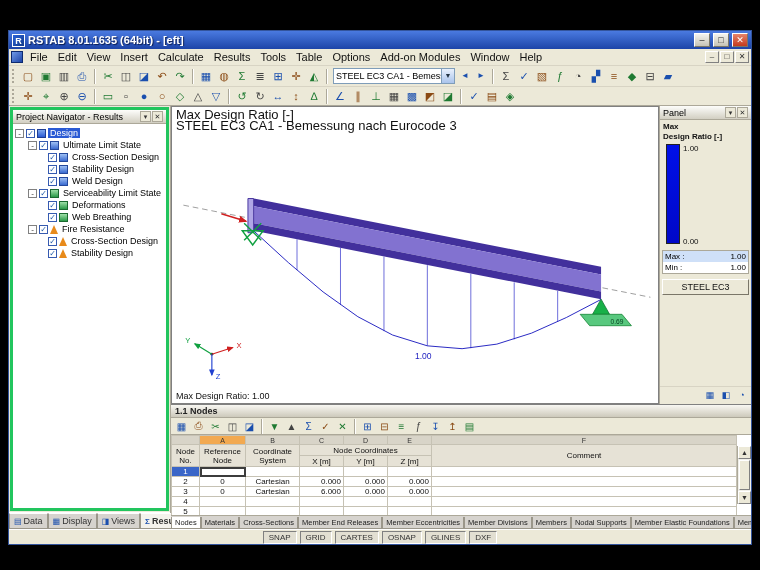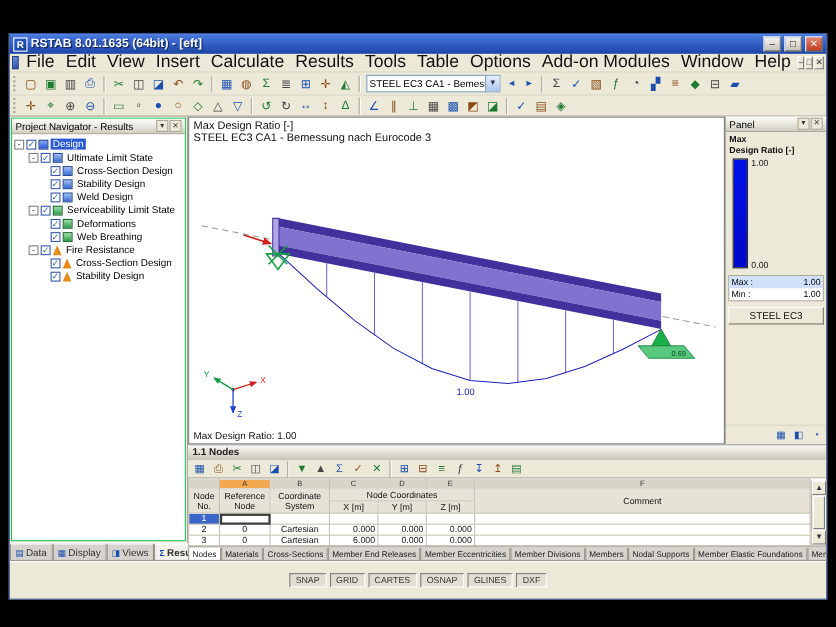--- a/index.html
+++ b/index.html
@@ -18,21 +18,21 @@
   .winbtn { width:16px; height:14px; font-size:9px; line-height:12px; text-align:center;
             background:linear-gradient(180deg,#f4f3ee,#c6c3b6); border:1px solid #fff;
             border-right-color:#7a7668; border-bottom-color:#7a7668; color:#222; }
   .winbtn.close { background:linear-gradient(180deg,#e8846a,#c33b1e); color:#fff; }
 
   
   .menubar { height:17px; background:#ece9d8; display:flex; align-items:center;
              border-bottom:1px solid #d8d4c4; padding:0 2px; flex:0 0 auto; }
   .doc-icon { width:12px; height:12px; background:linear-gradient(135deg,#6f9ae8,#1c44a8);
               border:1px solid #0c2a70; margin-right:2px; }
-  .menu-item { font-size:16px; padding:1px 5px; color:#111; white-space:nowrap; }
+  .menu-item { font-size:11px; padding:1px 5px; color:#111; white-space:nowrap; }
   .menu-spacer { flex:1; }
   .mdibtn { width:14px; height:12px; font-size:8px; line-height:10px; text-align:center;
             background:#ece9d8; border:1px solid #fff; border-right-color:#808080; border-bottom-color:#808080; color:#333; margin-left:1px; }
 
   
   .toolbar { background:#ece9d8; display:flex; align-items:center; padding:0 2px; flex:0 0 auto; }
   .tb1 { height:21px; border-bottom:1px solid #d8d4c4; }
   .tb2 { height:19px; border-bottom:1px solid #aca899; }
   .grip { width:4px; height:14px; border-left:2px dotted #aca899; margin:0 3px 0 1px; }
   .tbi { width:18px; height:17px; display:flex; align-items:center; justify-content:center;
@@ -44,21 +44,21 @@
   .combo { width:122px; height:16px; background:#fff; border:1px solid #7f9db9;
            display:flex; align-items:center; font-size:9px; margin:0 2px; }
   .combo-text { flex:1; padding:0 2px; white-space:nowrap; overflow:hidden; }
   .combo-arrow { width:13px; height:14px; background:linear-gradient(180deg,#e8f0fc,#aac4ec);
                  font-size:7px; text-align:center; line-height:14px; color:#234; border-left:1px solid #7f9db9; }
   .navarrow { width:16px; height:16px; font-size:8px; line-height:15px; text-align:center; color:#1a4fae; }
 
   
   .main { flex:1; display:flex; min-height:0; }
   .leftcol { width:162px; flex:0 0 auto; display:flex; flex-direction:column; border-right:1px solid #aca899; }
-  .navigator { flex:1; margin:1px; border:1px solid #22c55e; background:#fff; display:flex; flex-direction:column; min-height:0; }
+  .navigator { flex:1; margin:1px; border:3px solid #22c55e; background:#fff; display:flex; flex-direction:column; min-height:0; }
   .paneltitle { height:14px; background:linear-gradient(180deg,#fdfdfb,#d2cfc2); display:flex;
                 align-items:center; font-size:9px; padding:0 3px; border-bottom:1px solid #aca899; flex:0 0 auto; }
   .paneltitle .pt-label { flex:1; white-space:nowrap; overflow:hidden; }
   .pt-btn { width:11px; height:11px; font-size:7px; line-height:9px; text-align:center;
             border:1px solid #aca899; background:#ece9d8; margin-left:1px; color:#333; }
   .tree { flex:1; font-size:9px; padding:3px 2px; overflow:hidden; }
   .trow { display:flex; align-items:center; height:12px; gap:2px; white-space:nowrap; }
   .d1 { margin-left:13px; } .d2 { margin-left:33px; }
   .expand { width:9px; height:9px; border:1px solid #808080; background:#fff; font-size:8px;
             line-height:7px; text-align:center; color:#333; flex:0 0 auto; }
@@ -79,21 +79,21 @@
   .ntab { display:flex; align-items:center; gap:2px; font-size:9px; padding:0 4px;
           border:1px solid #9a968a; border-top-color:#fff; color:#333; background:#d6d3ce; white-space:nowrap; }
   .ntab.active { background:#f4f2ec; font-weight:bold; }
   .ntab .nticon { font-size:8px; color:#1a4fae; }
 
   .rightcol { flex:1; display:flex; flex-direction:column; min-width:0; }
   .toprow { height:298px; display:flex; flex:0 0 auto; }
 
   
   .viewport { flex:1; background:#fff; border:1px solid #808080; position:relative; min-width:0; }
-  .vp-head { position:absolute; top:2px; left:4px; font-size:10px; line-height:11px; color:#111; z-index:2; }
+  .vp-head { position:absolute; top:2px; left:4px; font-size:13px; line-height:11px; color:#111; z-index:2; }
   .vp-foot { position:absolute; bottom:2px; left:4px; font-size:9px; color:#111; z-index:2; }
   .vp-svg { position:absolute; inset:0; width:100%; height:100%; }
 
   
   .panel { width:92px; flex:0 0 auto; background:#ece9d8; border-left:1px solid #aca899;
            display:flex; flex-direction:column; font-size:8px; }
   .legend { padding:2px 3px 0 3px; line-height:10px; color:#111;font-weight:bold; }
   .scalewrap { display:flex; padding:2px 2px 2px 6px; gap:3px; }
   .scalebar { width:14px; height:100px; background:linear-gradient(180deg,#0010e8,#0008c8); border:1px solid #222; }
   .ticks { display:flex; flex-direction:column; justify-content:space-between; height:102px; color:#111; }
@@ -133,21 +133,21 @@
   .vthumb { flex:0 0 30px; margin:1px; background:#ece9d8; border:1px solid #fff;
             border-right-color:#808080; border-bottom-color:#808080; }
   .vfill { flex:1; }
   .tbl-tabs { height:14px; display:flex; align-items:flex-end; background:#d6d3ce; border-top:1px solid #aca899;
               flex:0 0 auto; overflow:hidden; }
   .ttab { font-size:7.5px; padding:1px 3px; border:1px solid #9a968a; border-top:none; color:#222;
           background:#d6d3ce; white-space:nowrap; }
   .ttab.active { background:#fff; }
 
   
-  .statusbar { height:34px; background:#ece9d8; border-top:1px solid #fff; display:flex;
+  .statusbar { height:15px; background:#ece9d8; border-top:1px solid #fff; display:flex;
                align-items:center; justify-content:center; gap:3px; flex:0 0 auto; }
   .sbtn { font-size:8px; padding:1px 5px; background:#e2dfd2; color:#333;
           border:1px solid #808080; border-bottom-color:#fff; border-right-color:#fff; }
 </style>
 </head>
 <body>
 
 <div class="window">
 
   <div class="titlebar">

